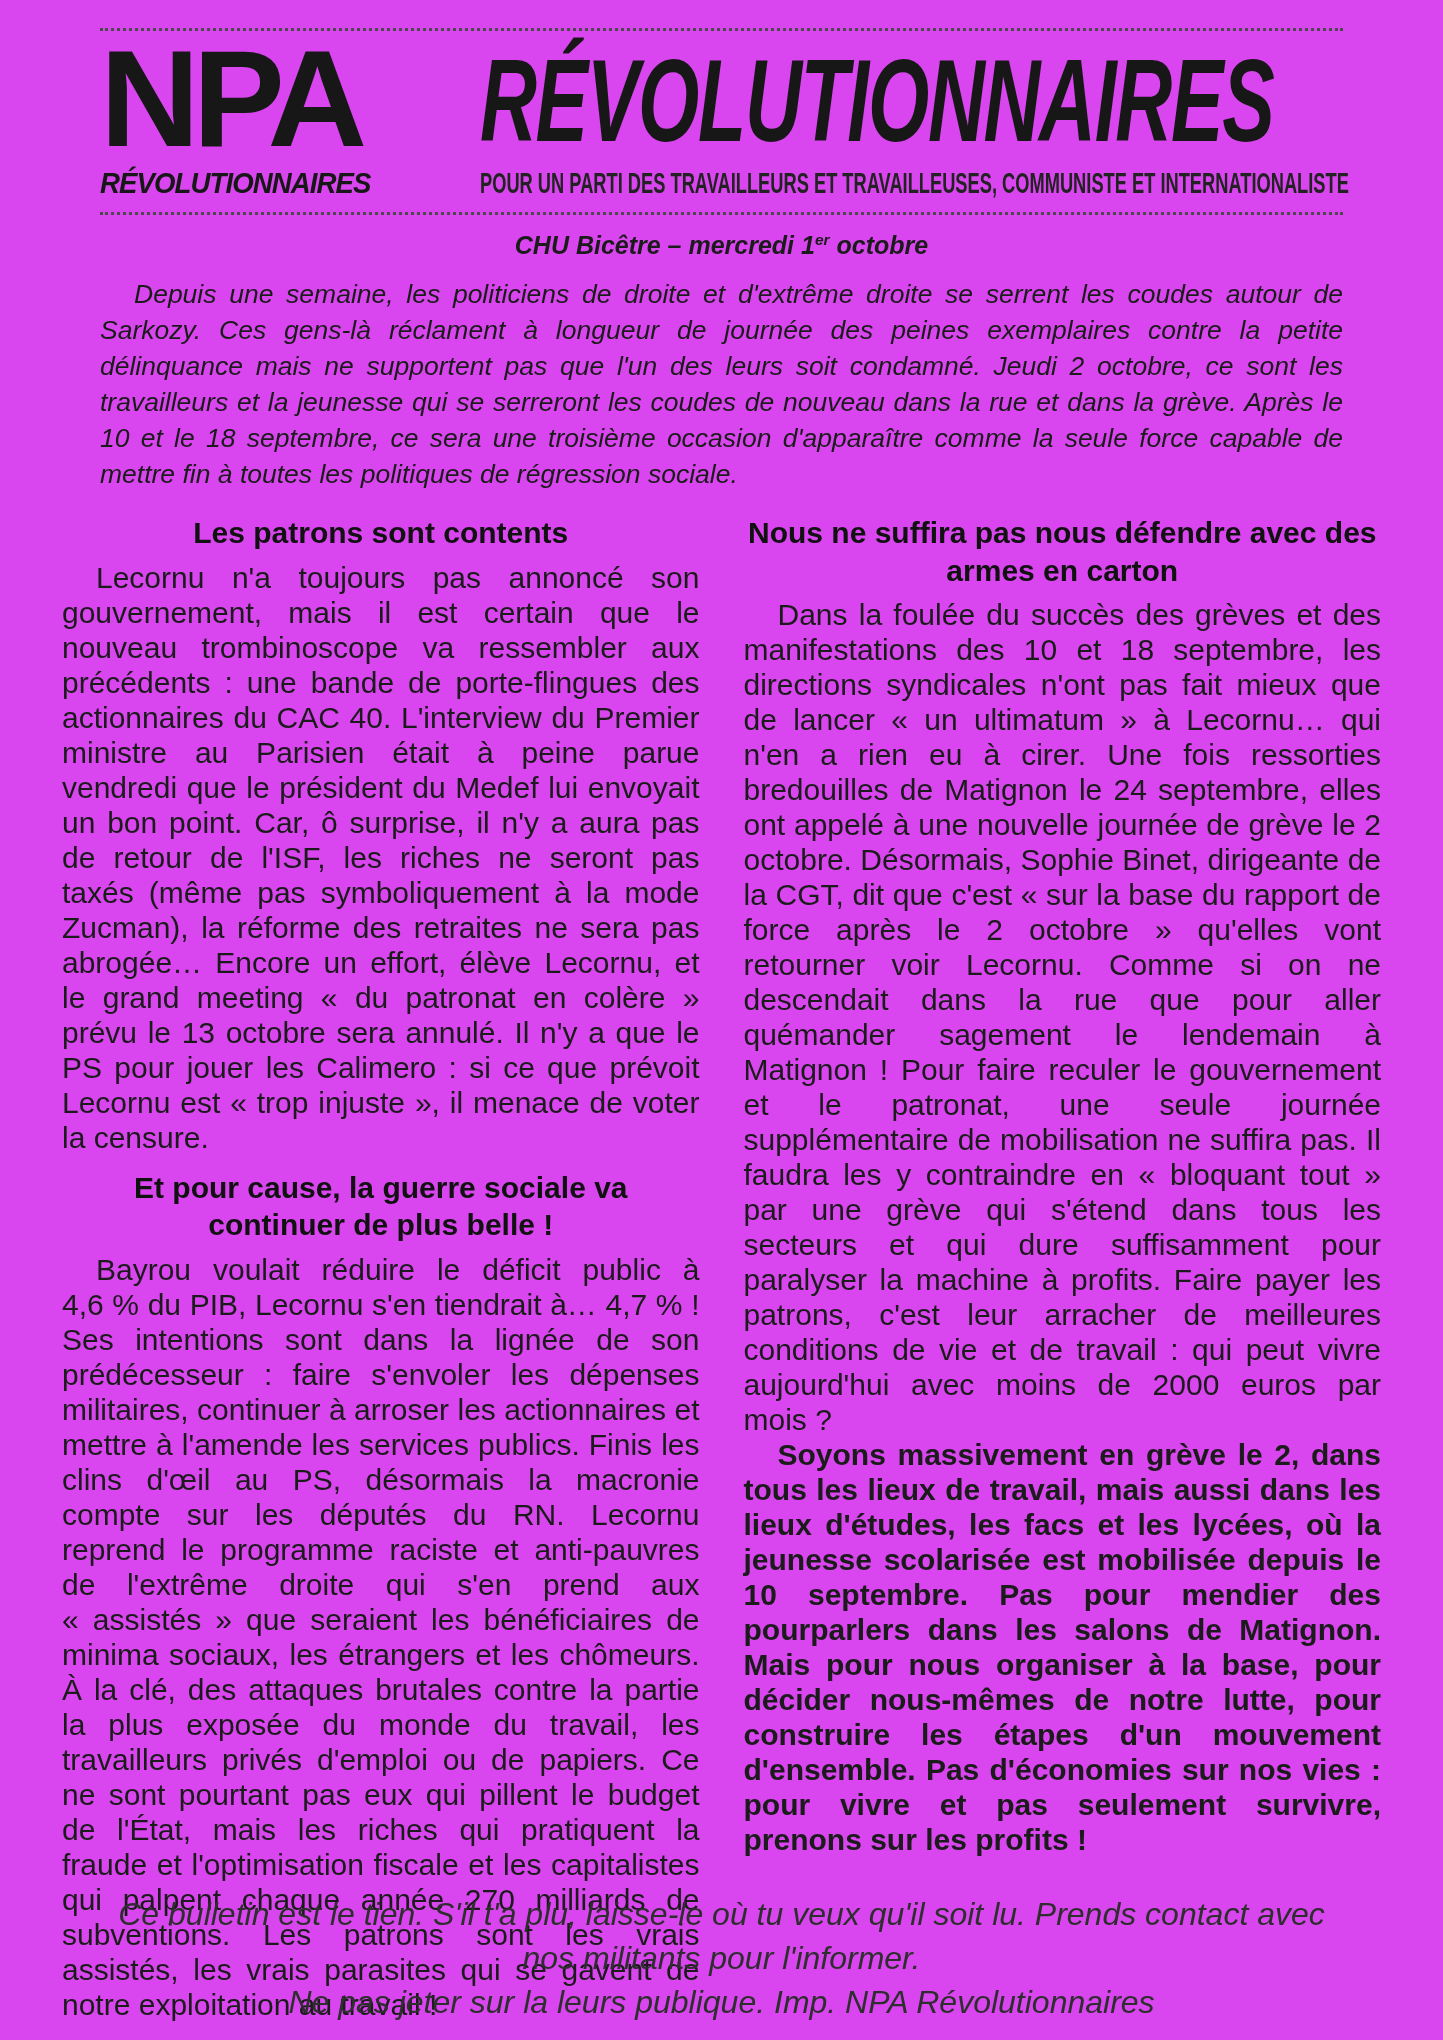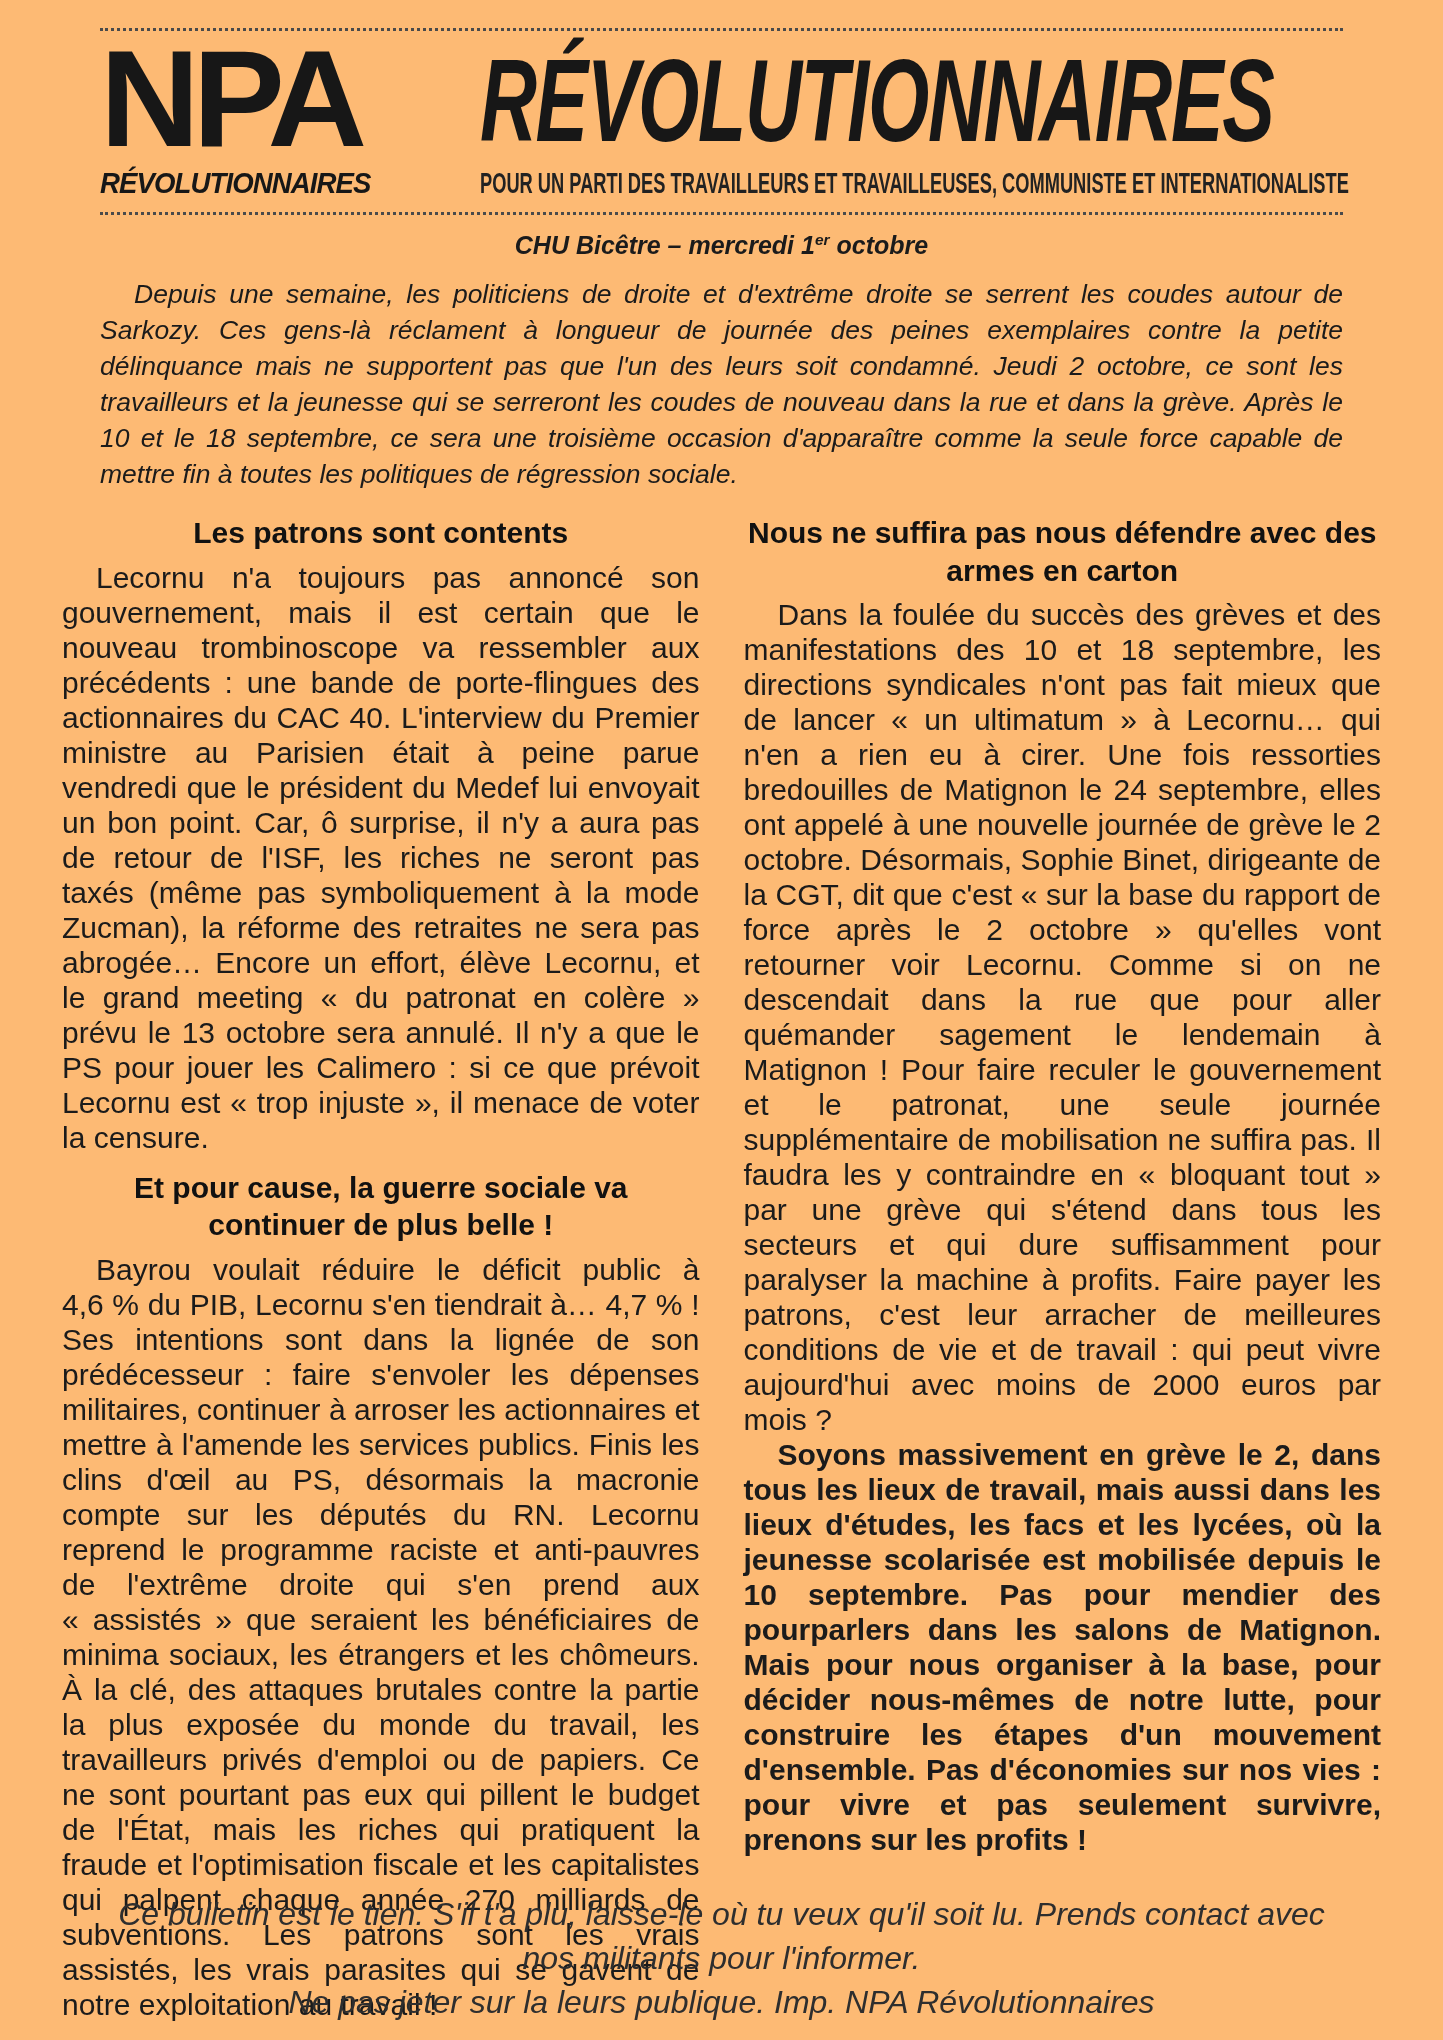--- a/index.html
+++ b/index.html
@@ -1,20 +1,20 @@
 <!DOCTYPE html>
 <html lang="fr"><head>
 <meta charset="utf-8">
 <style>
   html,body{margin:0;padding:0;background:#ffffff;}
   .page{
     position:relative;
     width:1443px;height:2040px;
     margin:0 auto;
-    background:#fdba74;
+    background:#d946ef;
     color:#1b1b1b;
     font-family:"Liberation Sans",sans-serif;
     overflow:hidden;
   }
   
   .masthead{
     margin:28px 100px 0;
     border-top:3px dotted #4a4a4a;
     border-bottom:3px dotted #4a4a4a;
     display:flex;

